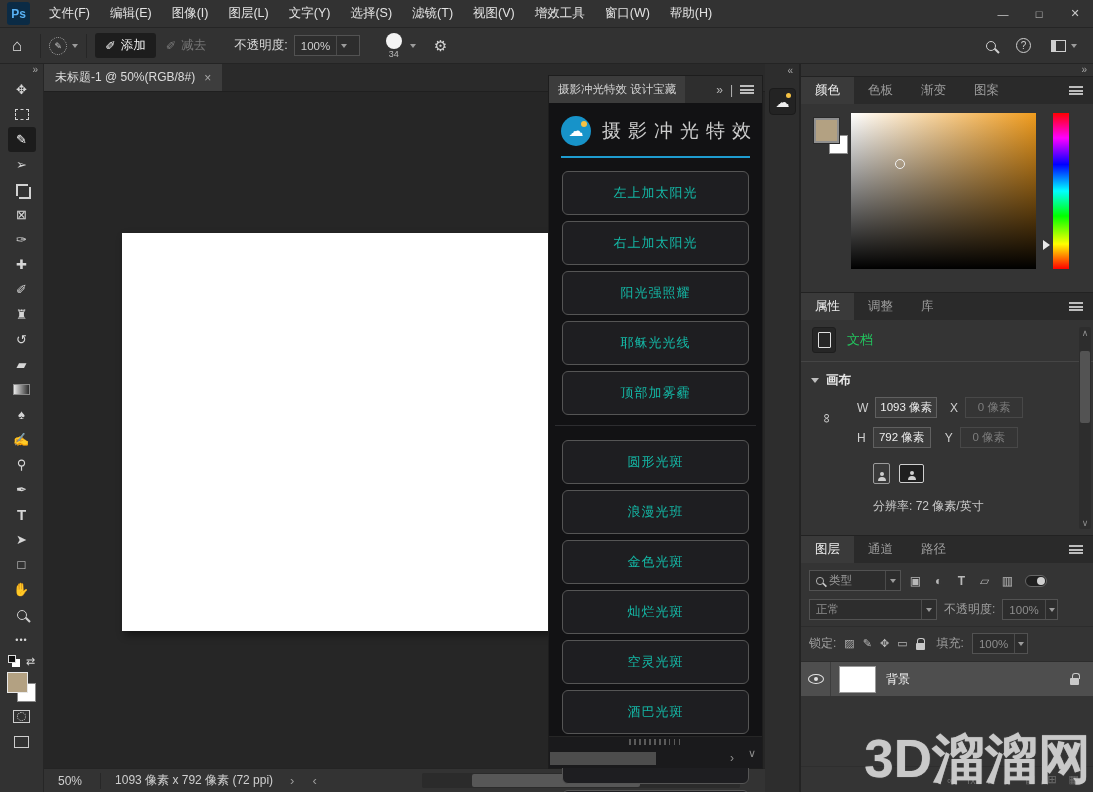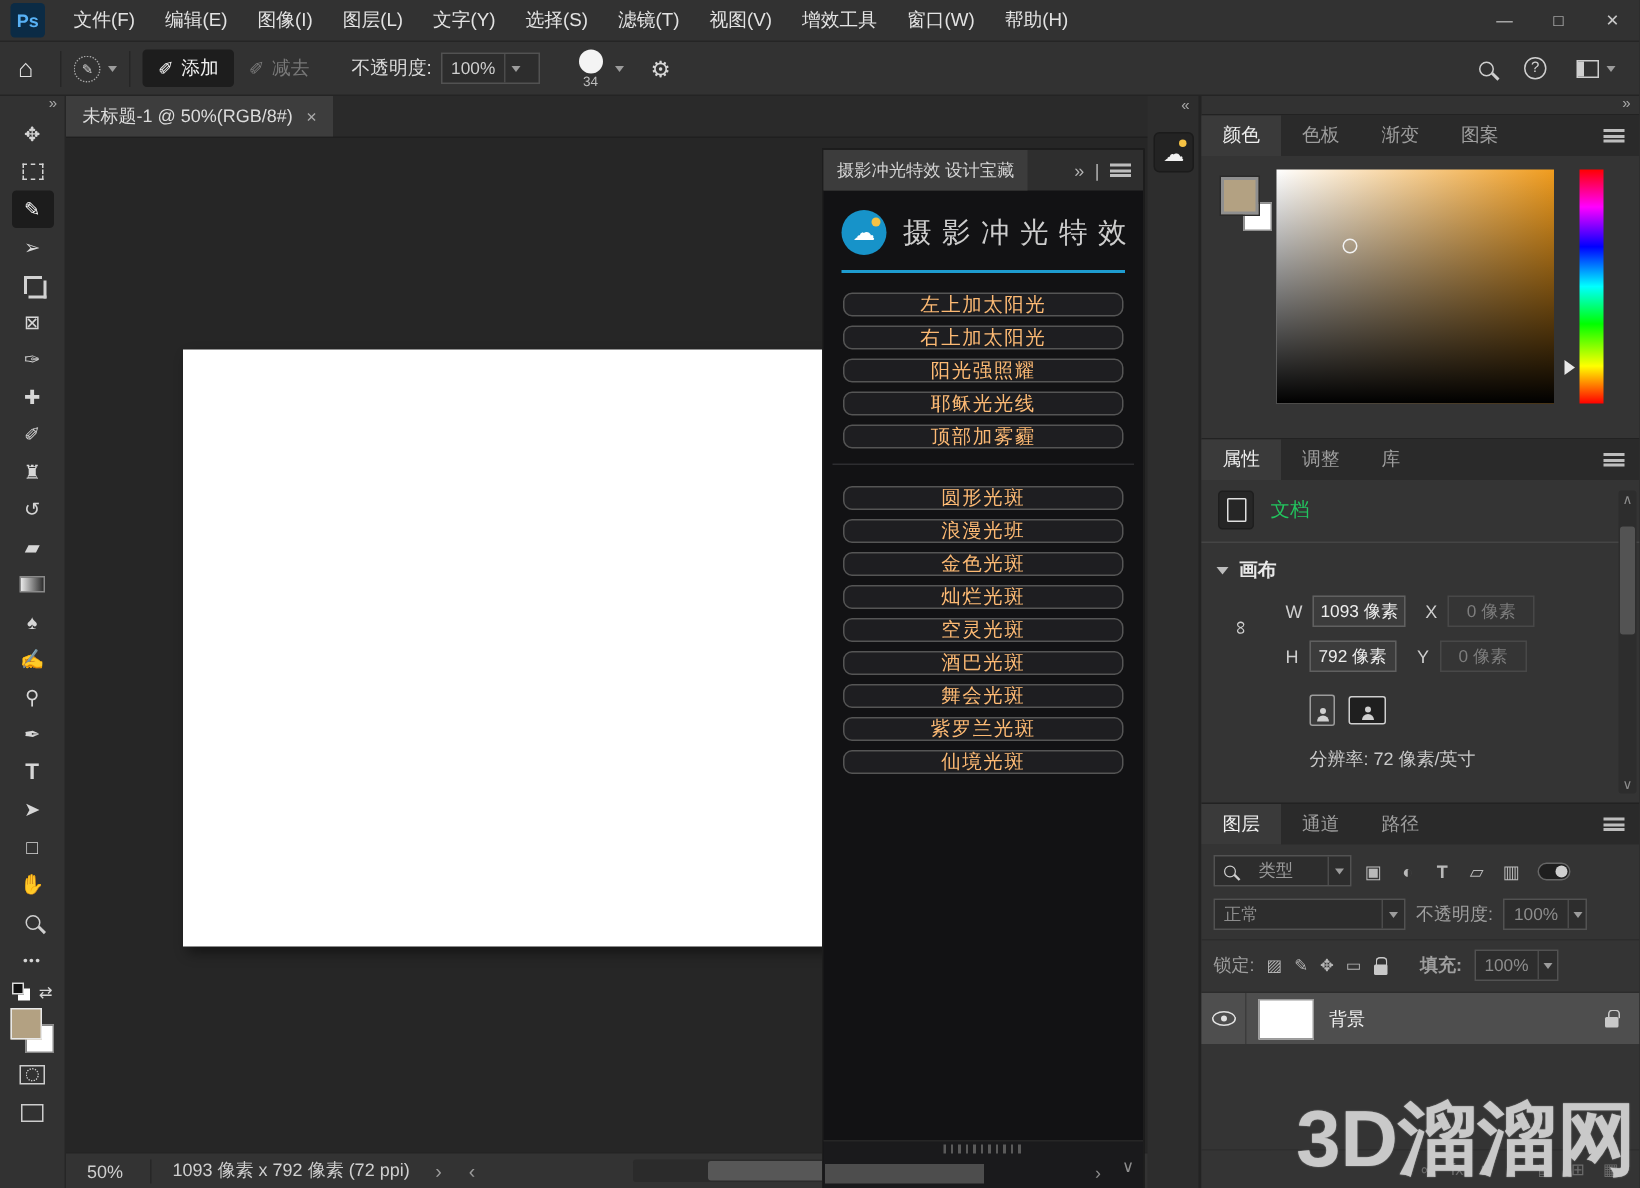--- a/index.html
+++ b/index.html
@@ -73,31 +73,31 @@
   .statusbar { position:absolute; left:0; right:0; bottom:0; height:24px; background:#333333; border-top:1px solid #242424;
     display:flex; align-items:center; font-size:12px; color:#cfcfcf; }
   .statusbar .zoomval { padding:0 12px 0 14px; }
   .statusbar .ssep { width:1px; height:16px; background:#272727; margin:0 6px; }
   .statusbar .chev { color:#9b9b9b; padding:0 9px; font-size:13px; }
   .hscroll-track { position:absolute; left:378px; width:318px; top:4px; height:15px; background:#2b2b2b; border-radius:2px; }
   .hscroll-thumb { position:absolute; left:50px; top:1px; width:168px; height:13px; background:#575757; border-radius:2px; }
 
   
   #plugin { position:absolute; left:548px; top:75px; width:215px; height:694px; background:#121214;
-    border:1px solid #1d1d1d; z-index:20;margin-top:24px; }
+    border:1px solid #1d1d1d; z-index:20; }
   .plugin-tabbar { height:27px; background:#2e2e2e; display:flex; align-items:stretch; }
   .plugin-tab { background:#3c3c3c; padding:0 9px; font-size:11.5px; color:#d4d4d4; display:flex; align-items:center; white-space:nowrap; }
   .plugin-tools { margin-left:auto; display:flex; align-items:center; gap:7px; padding-right:8px; color:#b5b5b5; font-size:12px; }
   .brand { display:flex; align-items:center; gap:11px; padding:13px 12px 8px; }
   .brand-icon { width:30px; height:30px; border-radius:50%; position:relative; display:flex; align-items:center; justify-content:center; color:#fff; font-size:15px; flex:0 0 auto; }
   .brand-icon::after { content:''; position:absolute; top:5px; right:4px; width:6px; height:6px; border-radius:50%; background:#f6c243; }
   .brand-title { font-size:19px; color:#cdcdcd; letter-spacing:7px; white-space:nowrap; font-weight:300; }
   .brand-rule { height:2px; margin:2px 12px 13px; }
-  .pbtn { height:16px; margin:0 13px 6px; border:1px solid #555555; border-radius:6px; background:#1e1e21;
-    color:#fdba74; font-size:13px; display:flex; align-items:center; justify-content:center; letter-spacing:1px; }
+  .pbtn { height:44px; margin:0 13px 6px; border:1px solid #555555; border-radius:6px; background:#1e1e21;
+    color:#14b8a6; font-size:13px; display:flex; align-items:center; justify-content:center; letter-spacing:1px; }
   .pdivider { border-top:1px solid #2d2d30; margin:10px 6px 14px; }
   .plugin-footer { position:absolute; left:0; right:0; bottom:0; height:32px; background:#1a1a1c; border-top:1px solid #262626; }
   .grip { position:absolute; left:50%; top:2px; transform:translateX(-50%); width:54px; height:6px;
     background:repeating-linear-gradient(90deg,#5a5a5a 0 1.5px,transparent 1.5px 5px); }
   .h-thumb { position:absolute; left:1px; bottom:3px; width:106px; height:13px; background:#4d4d4d; }
   .h-arrow { position:absolute; right:28px; bottom:3px; color:#8d8d8d; font-size:12px; }
   .v-arrow-box { position:absolute; right:2px; bottom:3px; width:16px; height:24px; display:flex; align-items:center; justify-content:center; color:#8d8d8d; font-size:11px; }
 
   
   #collapsed { position:absolute; left:765px; top:64px; width:35px; bottom:0; background:#2d2d2d; border-right:1px solid #232323; }
@@ -145,21 +145,21 @@
   .orient::before { content:''; position:absolute; bottom:7px; left:50%; transform:translateX(-50%); width:4px; height:4px; border-radius:50%; background:#cfcfcf; }
   .orient::after { content:''; position:absolute; bottom:2px; left:50%; transform:translateX(-50%); width:8px; height:4px; border-radius:4px 4px 0 0; background:#cfcfcf; }
   .res-row { padding:10px 0 0 72px; color:#c9c9c9; font-size:12px; }
   .vscroll { position:absolute; right:2px; top:34px; bottom:6px; width:12px; background:#2d2d2d; border-radius:2px; }
   .vscroll .thumb { position:absolute; left:1px; right:1px; top:24px; height:72px; background:#535353; border-radius:2px; }
   .vscroll .up, .vscroll .dn { position:absolute; left:0; right:0; text-align:center; color:#8d8d8d; font-size:9px; }
   .vscroll .up { top:1px; } .vscroll .dn { bottom:1px; }
 
   
   .filter-row { display:flex; align-items:center; gap:6px; padding:7px 8px 6px; }
-  .filter-sel { width:92px; height:21px; gap:12px; padding-left:5px; }
+  .filter-sel { width:92px; height:21px; gap:2px; padding-left:5px; }
   .ficon { color:#b9b9b9; font-size:12px; width:17px; text-align:center; }
   .pill { width:22px; height:12px; border-radius:7px; background:#1f1f1f; border:1px solid #666; position:relative; margin-left:3px; }
   .pill::after { content:''; position:absolute; right:1px; top:1px; width:8px; height:8px; border-radius:50%; background:#cfcfcf; }
   .blend-row { display:flex; align-items:center; gap:7px; padding:2px 8px 6px; border-bottom:1px solid #2c2c2c; }
   .lock-row { display:flex; align-items:center; gap:8px; padding:6px 8px 7px; border-bottom:1px solid #2c2c2c; color:#9f9f9f; }
   .lock-row .licon { color:#b5b5b5; font-size:11px; }
   .icon-lock { width:9px; height:7px; background:#c9c9c9; border-radius:1px; position:relative; margin-top:5px; display:inline-block; }
   .icon-lock::before { content:''; position:absolute; top:-5px; left:1.5px; width:6px; height:5px; border:1.5px solid #c9c9c9; border-bottom:none; border-radius:3px 3px 0 0; }
   .layer-row { display:flex; align-items:center; height:34px; background:#4e4e4e; color:#f0f0f0; }
   .eye-cell { width:30px; display:flex; align-items:center; justify-content:center; border-right:1px solid #3c3c3c; align-self:stretch; }
@@ -504,21 +504,21 @@
           </span>
       </div>
     </div>
     <div class="lock-row">
       <span>锁定:</span>
       <span class="licon">▨</span>
       <span class="licon">✎</span>
       <span class="licon">✥</span>
       <span class="licon">▭</span>
       <span class="icon-lock"></span>
-      <span style="margin-left:14px;font-weight:bold;">填充:</span>
+      <span style="margin-left:4px;">填充:</span>
       <div class="sel" style="width:56px;color:#8d8d8d;">
         <span class="val">100%</span>
         <span class="caret-box" style="margin-left:auto;">
             <span class="caret"></span>
           </span>
       </div>
     </div>
     <div class="layer-row">
       <span class="eye-cell">
           <span class="icon-eye"></span>

